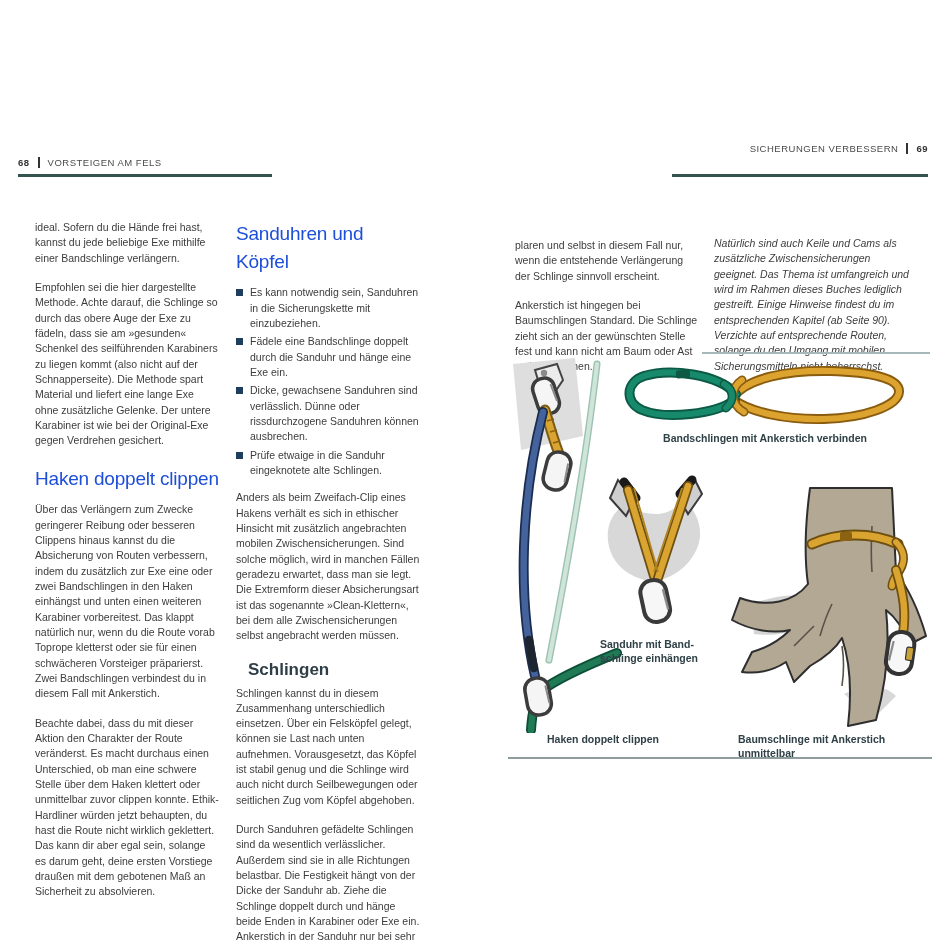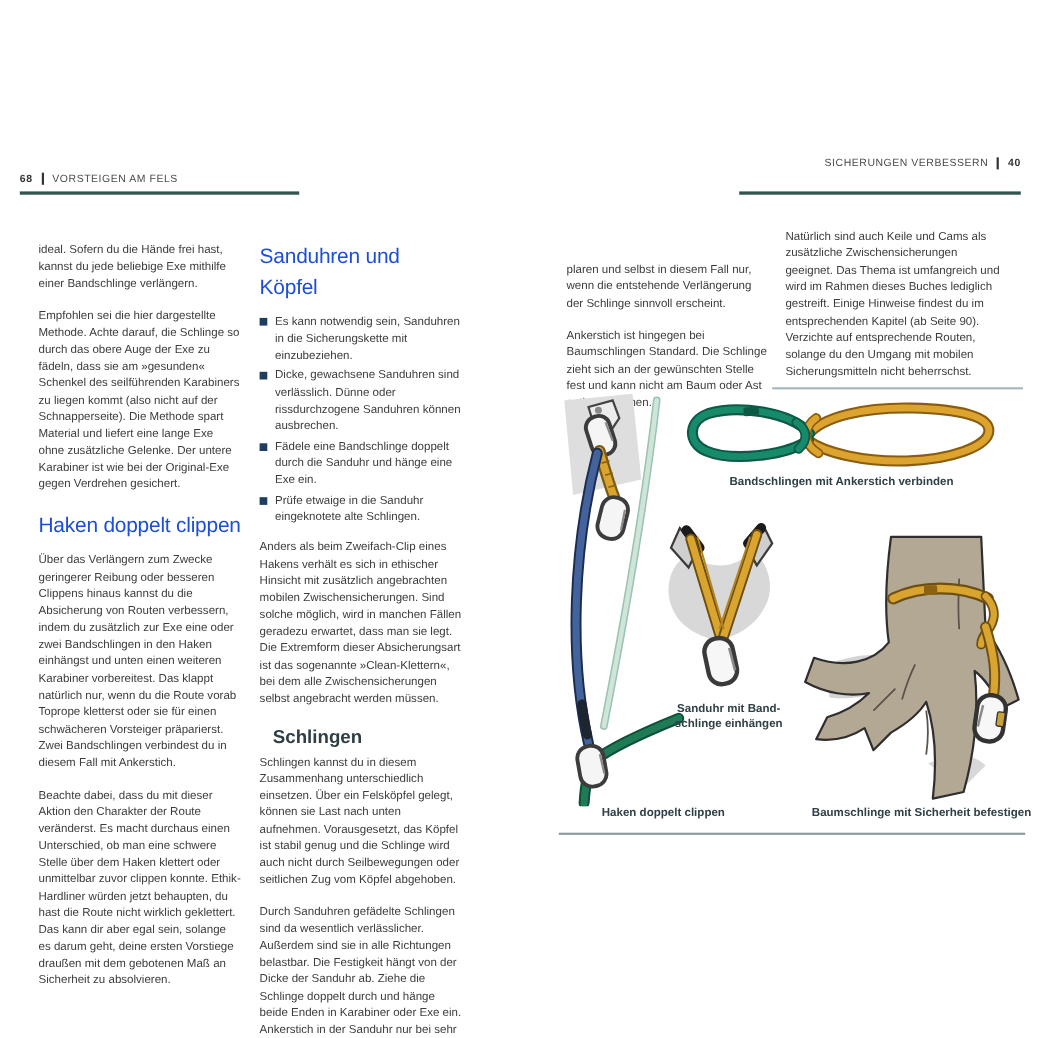--- a/index.html
+++ b/index.html
@@ -35,63 +35,63 @@
 <div class="abs runhead" style="left:18px;top:157px;">
   <span class="pagenum">68</span>
   <span class="divider"></span>
   <span>VORSTEIGEN AM FELS</span>
 </div>
 <div class="abs head-rule" style="left:18px;top:174px;width:254px;"></div>
 
 <div class="abs runhead" style="right:16px;top:143px;">
   <span>SICHERUNGEN VERBESSERN</span>
   <span class="divider"></span>
-  <span class="pagenum">40</span>
+  <span class="pagenum">69</span>
 </div>
 <div class="abs head-rule" style="left:672px;top:174px;width:256px;"></div>
 
 <div class="abs col" style="left:35px;top:220px;width:184px;">
   <p>ideal. Sofern du die Hände frei hast, kannst du jede beliebige Exe mithilfe einer Bandschlinge verlängern.</p>
   <p>Empfohlen sei die hier dargestellte Methode. Achte darauf, die Schlinge so durch das obere Auge der Exe zu fädeln, dass sie am »gesunden« Schenkel des seilführenden Karabiners zu liegen kommt (also nicht auf der Schnapperseite). Die Methode spart Material und liefert eine lange Exe ohne zusätzliche Gelenke. Der untere Karabiner ist wie bei der Original-Exe gegen Verdrehen gesichert.</p>
   <h2 class="sect">Haken doppelt clippen</h2>
   <p>Über das Verlängern zum Zwecke geringerer Reibung oder besseren Clippens hinaus kannst du die Absicherung von Routen verbessern, indem du zusätzlich zur Exe eine oder zwei Bandschlingen in den Haken einhängst und unten einen weiteren Karabiner vorbereitest. Das klappt natürlich nur, wenn du die Route vorab Toprope kletterst oder sie für einen schwächeren Vorsteiger präparierst. Zwei Bandschlingen verbindest du in diesem Fall mit Ankerstich.</p>
   <p>Beachte dabei, dass du mit dieser Aktion den Charakter der Route veränderst. Es macht durchaus einen Unterschied, ob man eine schwere Stelle über dem Haken klettert oder unmittelbar zuvor clippen konnte. Ethik-Hardliner würden jetzt behaupten, du hast die Route nicht wirklich geklettert. Das kann dir aber egal sein, solange es darum geht, deine ersten Vorstiege draußen mit dem gebotenen Maß an Sicherheit zu absolvieren.</p>
 </div>
 
 <div class="abs col" style="left:236px;top:220px;width:184px;">
   <h2 class="sect first">Sanduhren und Köpfel</h2>
   <div class="blist">
     <div class="bitem">
       <span class="bsq"></span>
       <span>Es kann notwendig sein, Sanduhren in die Sicherungskette mit einzubeziehen.</span>
     </div>
     <div class="bitem">
       <span class="bsq"></span>
+      <span>Fädele eine Bandschlinge doppelt durch die Sanduhr und hänge eine Exe ein.</span>
+    </div>
+    <div class="bitem">
+      <span class="bsq"></span>
       <span>Dicke, gewachsene Sanduhren sind verlässlich. Dünne oder rissdurchzogene Sanduhren können ausbrechen.</span>
-    </div>
-    <div class="bitem">
-      <span class="bsq"></span>
-      <span>Fädele eine Bandschlinge doppelt durch die Sanduhr und hänge eine Exe ein.</span>
     </div>
     <div class="bitem">
       <span class="bsq"></span>
       <span>Prüfe etwaige in die Sanduhr eingeknotete alte Schlingen.</span>
     </div>
   </div>
   <p>Anders als beim Zweifach-Clip eines Hakens verhält es sich in ethischer Hinsicht mit zusätzlich angebrachten mobilen Zwischensicherungen. Sind solche möglich, wird in manchen Fällen geradezu erwartet, dass man sie legt. Die Extremform dieser Absicherungsart ist das sogenannte »Clean-Klettern«, bei dem alle Zwischensicherungen selbst angebracht werden müssen.</p>
   <h3 class="sub">Schlingen</h3>
   <p>Schlingen kannst du in diesem Zusammenhang unterschiedlich einsetzen. Über ein Felsköpfel gelegt, können sie Last nach unten aufnehmen. Vorausgesetzt, das Köpfel ist stabil genug und die Schlinge wird auch nicht durch Seilbewegungen oder seitlichen Zug vom Köpfel abgehoben.</p>
   <p>Durch Sanduhren gefädelte Schlingen sind da wesentlich verlässlicher. Außerdem sind sie in alle Richtungen belastbar. Die Festigkeit hängt von der Dicke der Sanduhr ab. Ziehe die Schlinge doppelt durch und hänge beide Enden in Karabiner oder Exe ein. Ankerstich in der Sanduhr nur bei sehr soliden Exem-</p>
 </div>
 
 <div class="abs col" style="left:515px;top:238px;width:184px;">
   <p>plaren und selbst in diesem Fall nur, wenn die entstehende Verlängerung der Schlinge sinnvoll erscheint.</p>
   <p>Ankerstich ist hingegen bei Baumschlingen Standard. Die Schlinge zieht sich an der gewünschten Stelle fest und kann nicht am Baum oder Ast entlangrutschen.</p>
 </div>
-<div class="abs col" style="left:714px;top:208px;width:196px;">
+<div class="abs col" style="left:714px;top:236px;width:196px;font-style:italic;">
   <p>Natürlich sind auch Keile und Cams als zusätzliche Zwischensicherungen geeignet. Das Thema ist umfangreich und wird im Rahmen dieses Buches lediglich gestreift. Einige Hinweise findest du im entsprechenden Kapitel (ab Seite 90). Verzichte auf entsprechende Routen, solange du den Umgang mit mobilen Sicherungsmitteln nicht beherrschst.</p>
 </div>
 
 <div class="abs rule-light" style="left:702px;top:352px;width:228px;"></div>
 
 <div class="abs" style="left:505px;top:358px;">
   <svg width="145" height="375" viewBox="0 0 145 375">
     <polygon points="8,6 70,0 78,78 16,92" fill="#dedede"></polygon>
     <g>
       <path d="M30,12 L52,6 L58,22 L50,34 L36,32 Z" fill="#ececec" stroke="#444" stroke-width="2"></path>
@@ -166,21 +166,21 @@
       <path d="M92,12 L62,104" stroke="#6e4f12" stroke-width="10" fill="none" stroke-linecap="round"></path>
       <path d="M92,12 L62,104" stroke="#d9a42f" stroke-width="6.5" fill="none" stroke-linecap="round"></path>
       <path d="M38,14 L62,98 M86,14 L58,98" stroke="#b3841f" stroke-width="1.8" fill="none"></path>
     </g>
     <g transform="rotate(-12 59 126)">
       <rect x="46" y="106" width="26" height="42" rx="12" fill="#f7f7f7" stroke="#3a3a3a" stroke-width="4"></rect>
       <line x1="69" y1="117" x2="70" y2="138" stroke="#8a8a8a" stroke-width="2.4"></line>
     </g>
   </svg>
 </div>
-<div class="abs cap" style="left:600px;top:637px;width:125px;text-align:center;">
+<div class="abs cap" style="left:600px;top:637px;width:125px;text-align:left;">
   <div>Sanduhr mit Band-</div>
   <div>schlinge einhängen</div>
 </div>
 
 <div class="abs" style="left:724px;top:486px;">
   <svg width="214" height="244" viewBox="0 0 214 244">
     <path d="M28,118 C60,106 88,106 102,122 C88,142 58,152 30,148 Z" fill="#d4d4d4"></path>
     <path d="M120,208 C140,198 160,198 172,210 L150,232 Z" fill="#d8d8d8"></path>
     <path d="M86,2 L168,2 L172,86 C184,102 194,122 202,150 L186,158 C178,140 170,130 162,124 C166,160 162,198 152,234 L124,240 C128,206 126,176 118,152 C112,162 100,172 86,180 L70,196 L62,176 C50,184 34,188 18,186 L28,166 C42,162 56,154 66,144 C48,148 26,144 8,134 L16,112 C44,122 70,116 84,98 C80,70 82,32 86,2 Z" fill="#b3a894" stroke="#2e2e2e" stroke-width="2" stroke-linejoin="round"></path>
     <path d="M96,150 C100,136 104,126 108,118 M70,160 C78,152 84,146 90,140 M148,40 C147,58 147,72 148,86 M118,200 C120,186 120,172 118,160" stroke="#5a5248" stroke-width="1.6" fill="none"></path>
@@ -195,14 +195,14 @@
     </g>
     <g transform="rotate(8 176 168)">
       <rect x="163" y="146" width="26" height="42" rx="12" fill="#f7f7f7" stroke="#333" stroke-width="4"></rect>
       <rect x="182" y="160" width="7" height="13" rx="1.5" fill="#c9a23a" stroke="#333" stroke-width="1.2"></rect>
       <line x1="168" y1="156" x2="166" y2="176" stroke="#8a8a8a" stroke-width="2.2"></line>
     </g>
   </svg>
 </div>
 
 <div class="abs cap" style="left:547px;top:732px;">Haken doppelt clippen</div>
-<div class="abs cap" style="left:738px;top:732px;">Baumschlinge mit Sicherheit befestigen</div>
+<div class="abs cap" style="left:738px;top:732px;">Baumschlinge mit Ankerstich unmittelbar</div>
 <div class="abs rule-bottom" style="left:508px;top:757px;width:424px;"></div>
 
 </body></html>

